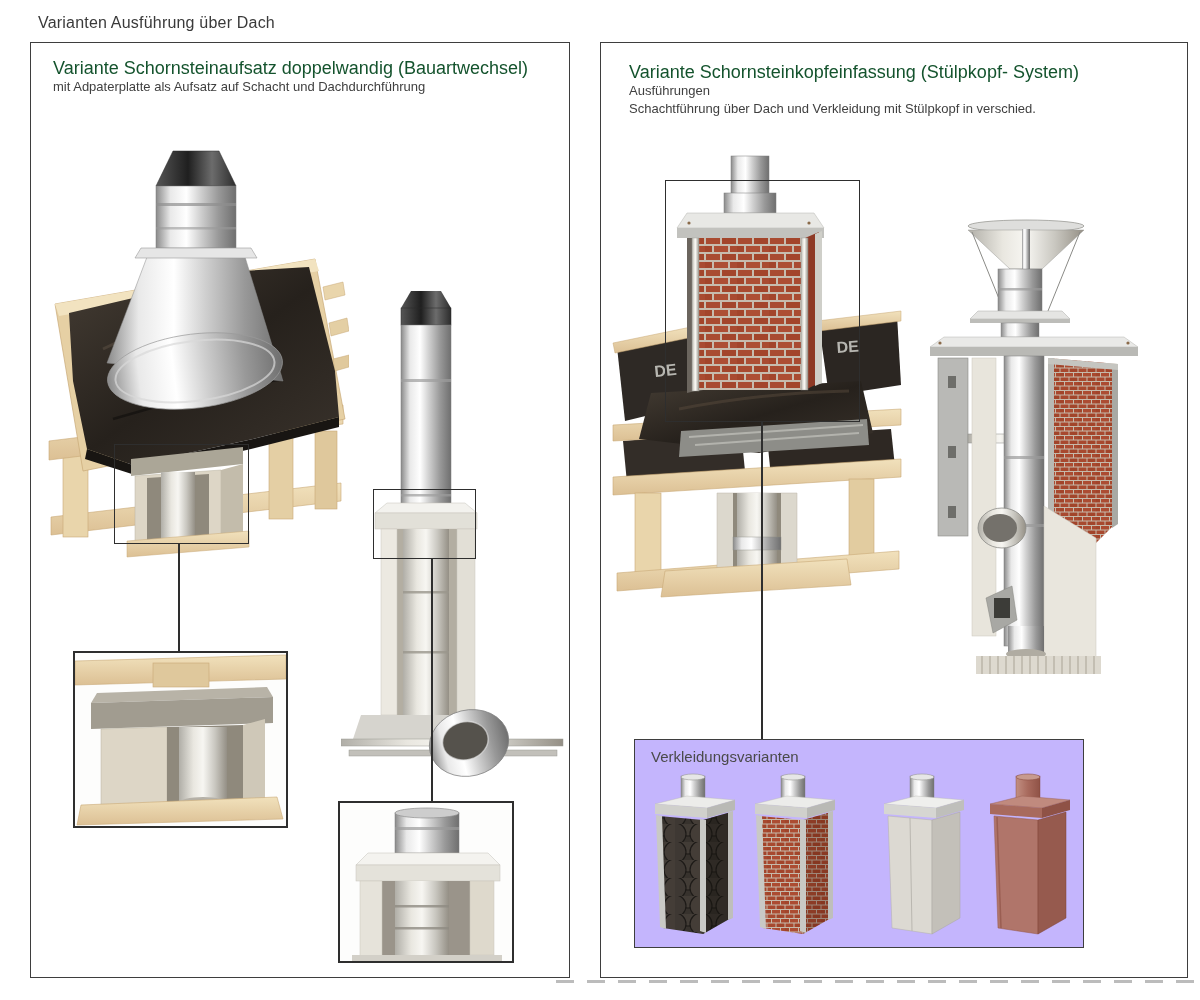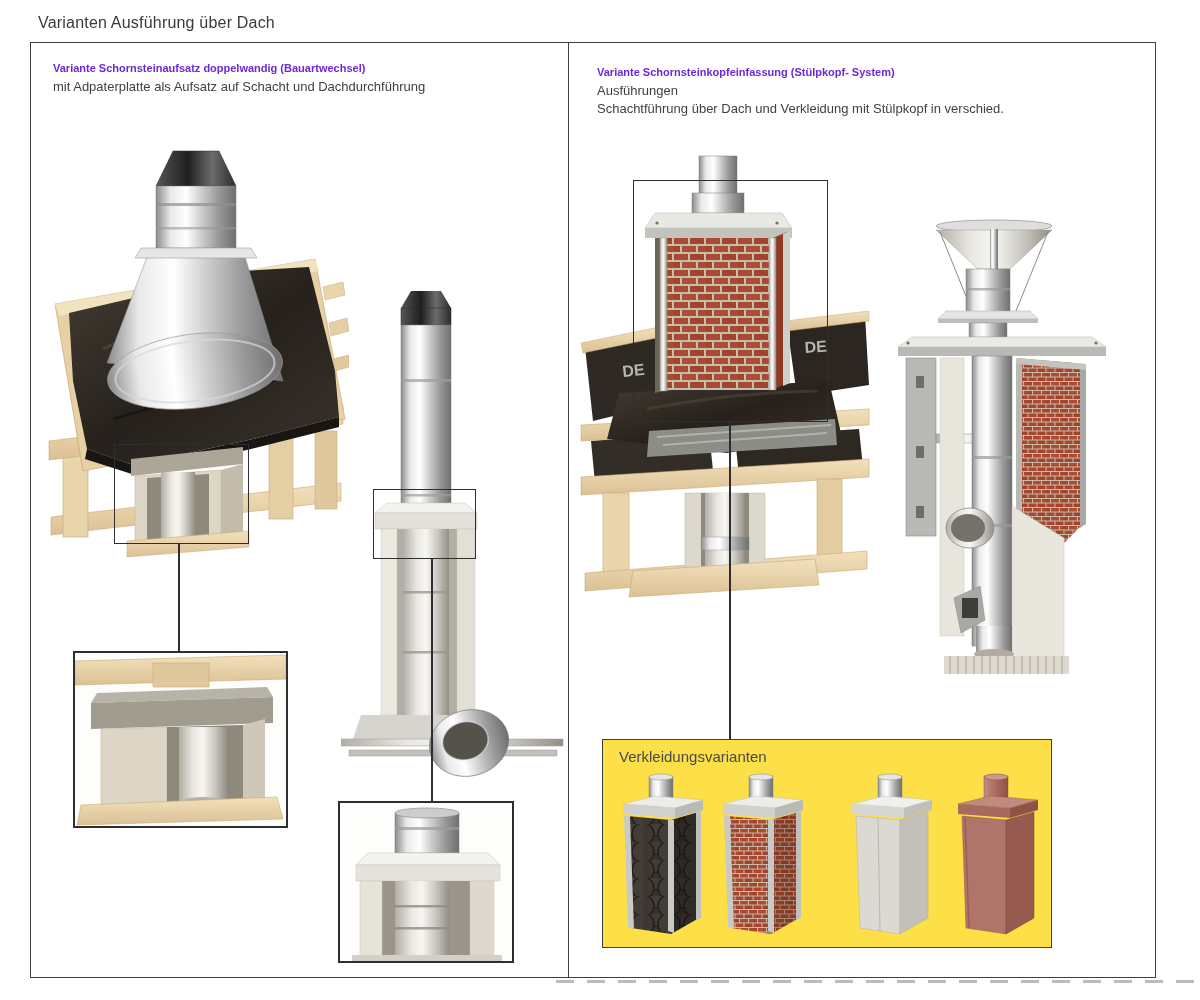--- a/index.html
+++ b/index.html
@@ -1,31 +1,31 @@
 <!DOCTYPE html>
 <html><head>
 <meta charset="utf-8">
 <style>
   *{margin:0;padding:0;box-sizing:border-box}
   html,body{width:1200px;height:1000px;background:#fff;font-family:"Liberation Sans",sans-serif;position:relative;overflow:hidden}
   .page-title{position:absolute;left:38px;top:14px;font-size:16px;font-weight:normal;color:#3a3a3a;letter-spacing:.2px}
   .panel{position:absolute;border:1.5px solid #3e3e3e;background:#fff}
   .panel-left{left:30px;top:42px;width:540px;height:936px}
-  .panel-right{left:568px;top:42px;width:588px;height:936px}
+  .panel-right{left:600px;top:42px;width:588px;height:936px}
   .panel-head{position:absolute;z-index:5}
   .panel-left .panel-head{left:22px;top:16px}
   .panel-right .panel-head{left:28px;top:20px}
-  .panel-title{font-size:11px;font-weight:bold;color:#6d28d9;line-height:19px}
+  .panel-title{font-size:18px;font-weight:normal;color:#14532d;line-height:19px}
   .panel-sub{font-size:13px;color:#404040;line-height:18px}
   .fig{position:absolute}
   .callout-rect{position:absolute;border:1.5px solid #2e2e2e;z-index:4;background:transparent}
   .callout-line{position:absolute;width:1.5px;background:#2e2e2e;z-index:4}
   .detail-frame{position:absolute;border:2px solid #2e2e2e;background:#fff;z-index:3}
   .detail-frame svg{display:block}
-  .variants-box{position:absolute;left:33px;top:696px;width:450px;height:209px;border:1.5px solid #3e3e3e;background:#fde047;z-index:3}
+  .variants-box{position:absolute;left:33px;top:696px;width:450px;height:209px;border:1.5px solid #3e3e3e;background:#c4b5fd;z-index:3}
   .variants-label{position:absolute;left:16px;top:8px;font-size:15px;color:#4a4a4a}
   .variant{position:absolute;top:30px}
   .cut-line{position:absolute;left:556px;top:980px;width:640px;height:3px;background:repeating-linear-gradient(90deg,#bcbcbc 0 18px,transparent 18px 31px)}
 </style>
 </head>
 <body>
 
 <svg width="0" height="0" style="position:absolute" aria-hidden="true">
   <defs>
     <linearGradient id="steelPipe" x1="0" y1="0" x2="1" y2="0">

